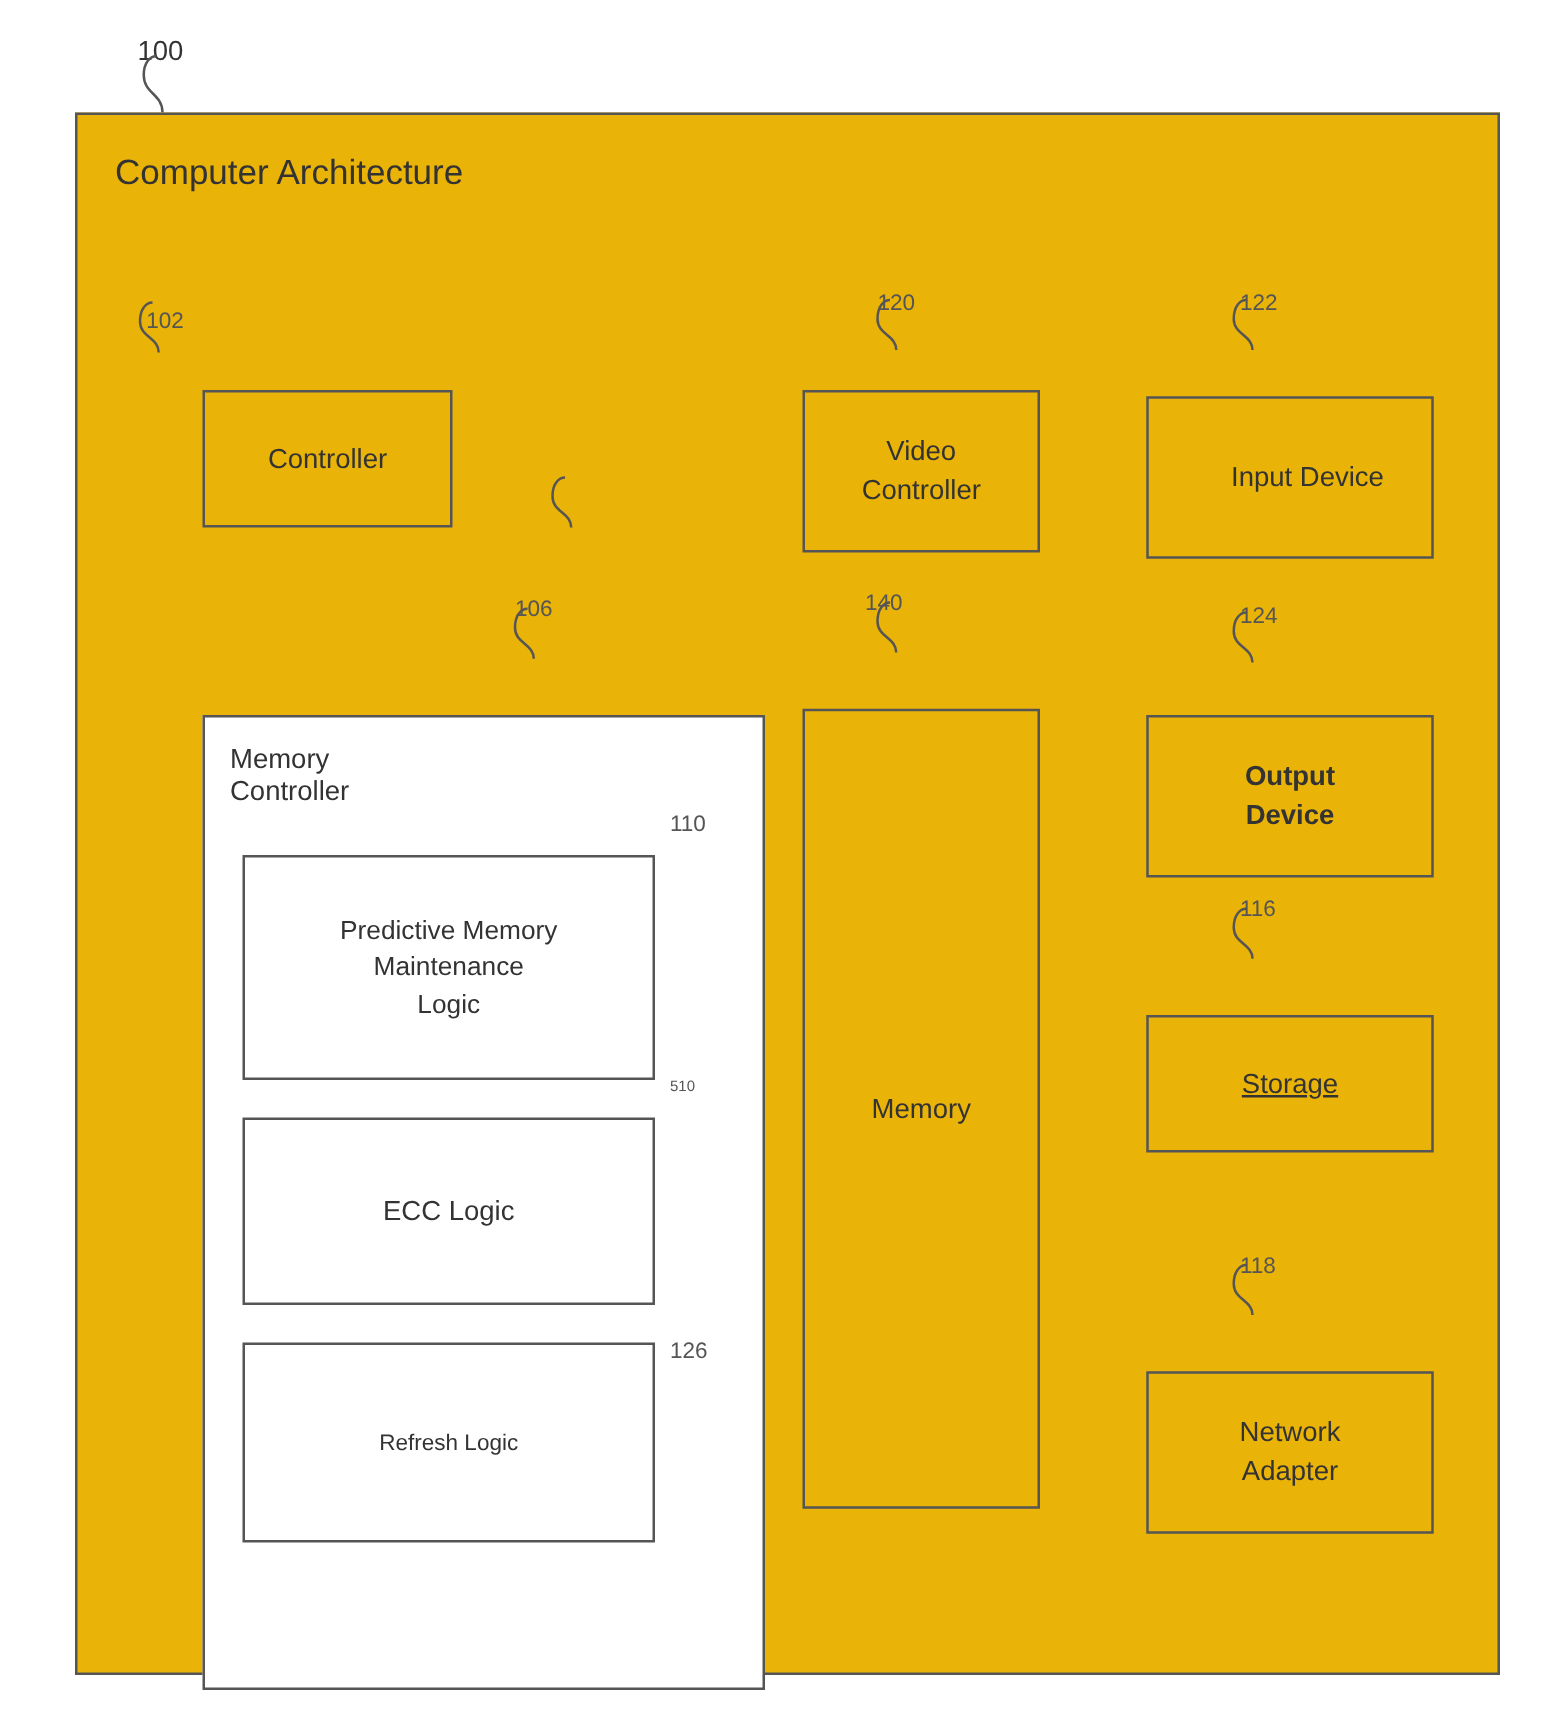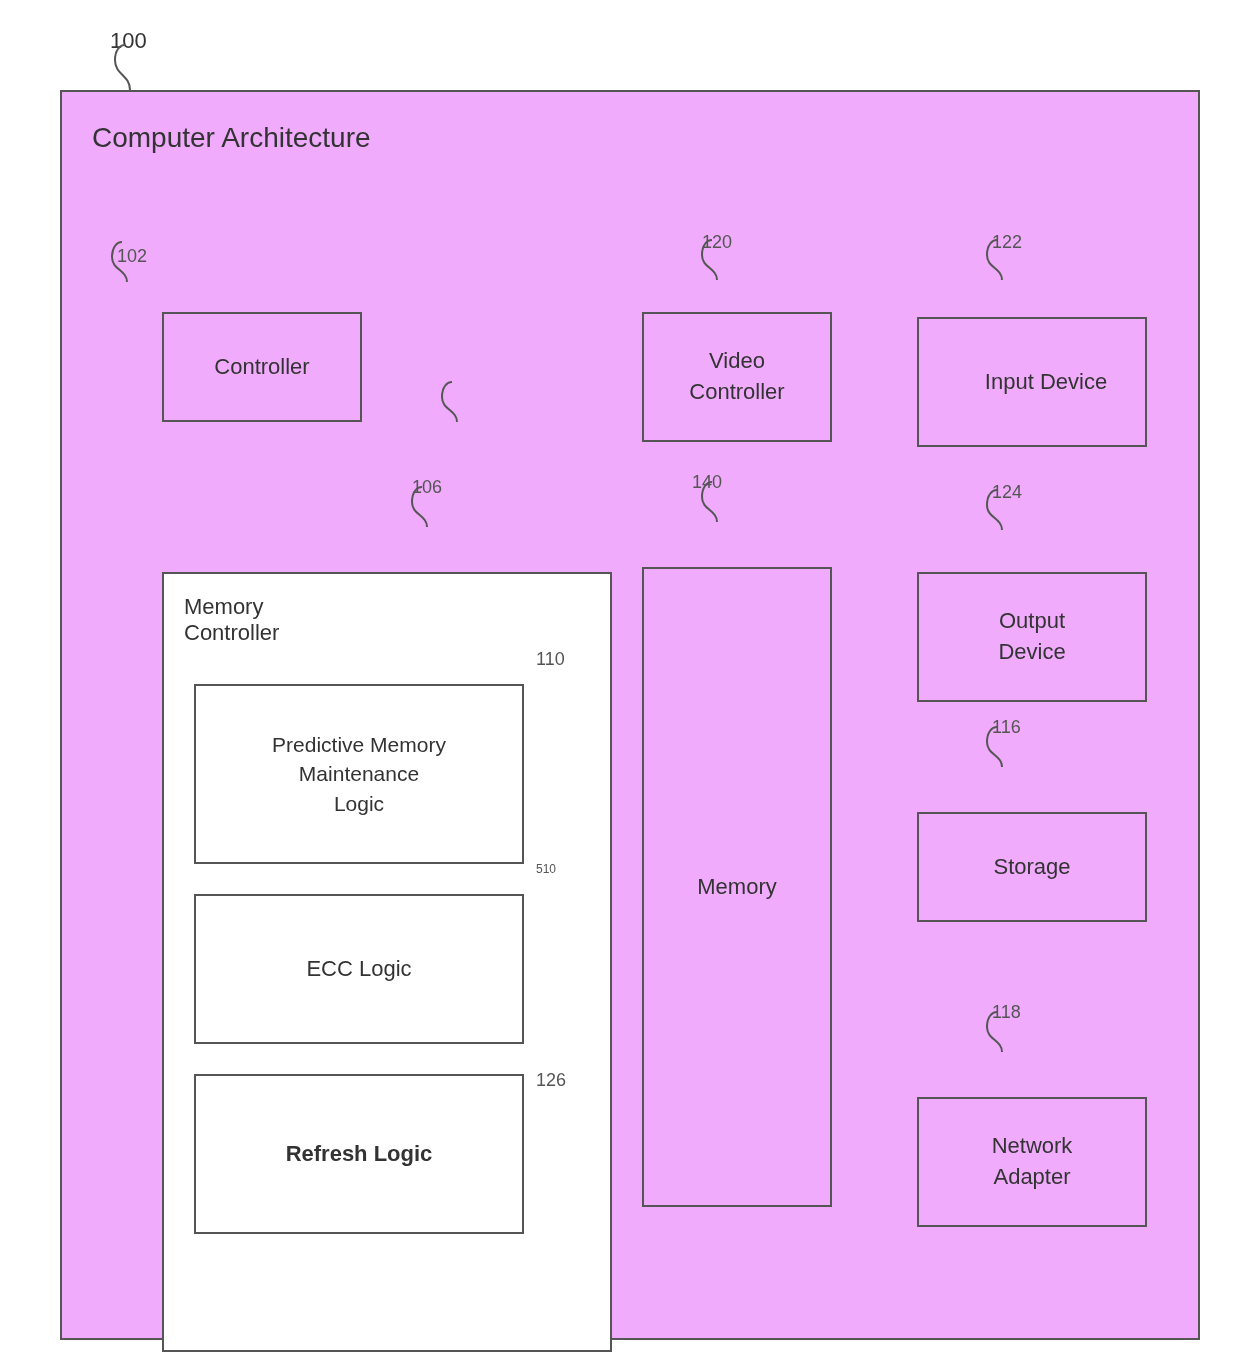--- a/index.html
+++ b/index.html
@@ -26,21 +26,21 @@
       color: #333;
       font-weight: normal;
     }
     .outer-box {
       position: absolute;
       top: 90px;
       left: 60px;
       width: 1140px;
       height: 1250px;
       border: 2px solid #555;
-      background: #f0abfc;
+      background: #eab308;
     }
     .diagram-title {
       position: absolute;
       top: 30px;
       left: 30px;
       font-size: 28px;
       color: #333;
       font-weight: normal;
     }
     .processor-box {
@@ -111,23 +111,22 @@
       top: 500px;
       left: 30px;
       width: 330px;
       height: 160px;
       border: 2px solid #555;
       display: flex;
       align-items: center;
       justify-content: center;
     }
     .refresh-text {
-      font-size: 22px;
-      color: #333;
-      font-weight: bold;
+      font-size: 18px;
+      color: #333;
     }
     .memory-box {
       position: absolute;
       top: 475px;
       left: 580px;
       width: 190px;
       height: 640px;
       border: 2px solid #555;
       display: flex;
       align-items: center;
@@ -174,40 +173,42 @@
       position: absolute;
       top: 480px;
       left: 855px;
       width: 230px;
       height: 130px;
       border: 2px solid #555;
       display: flex;
       align-items: center;
       justify-content: center;
       text-align: center;
+      font-weight: bold;
     }
     .od-text {
       font-size: 22px;
       color: #333;
       line-height: 1.4;
     }
     .storage-box {
       position: absolute;
       top: 720px;
       left: 855px;
       width: 230px;
       height: 110px;
       border: 2px solid #555;
       display: flex;
       align-items: center;
       justify-content: center;
     }
     .storage-text {
       font-size: 22px;
       color: #333;
+      text-decoration: underline;
     }
     .na-box {
       position: absolute;
       top: 1005px;
       left: 855px;
       width: 230px;
       height: 130px;
       border: 2px solid #555;
       display: flex;
       align-items: center;

